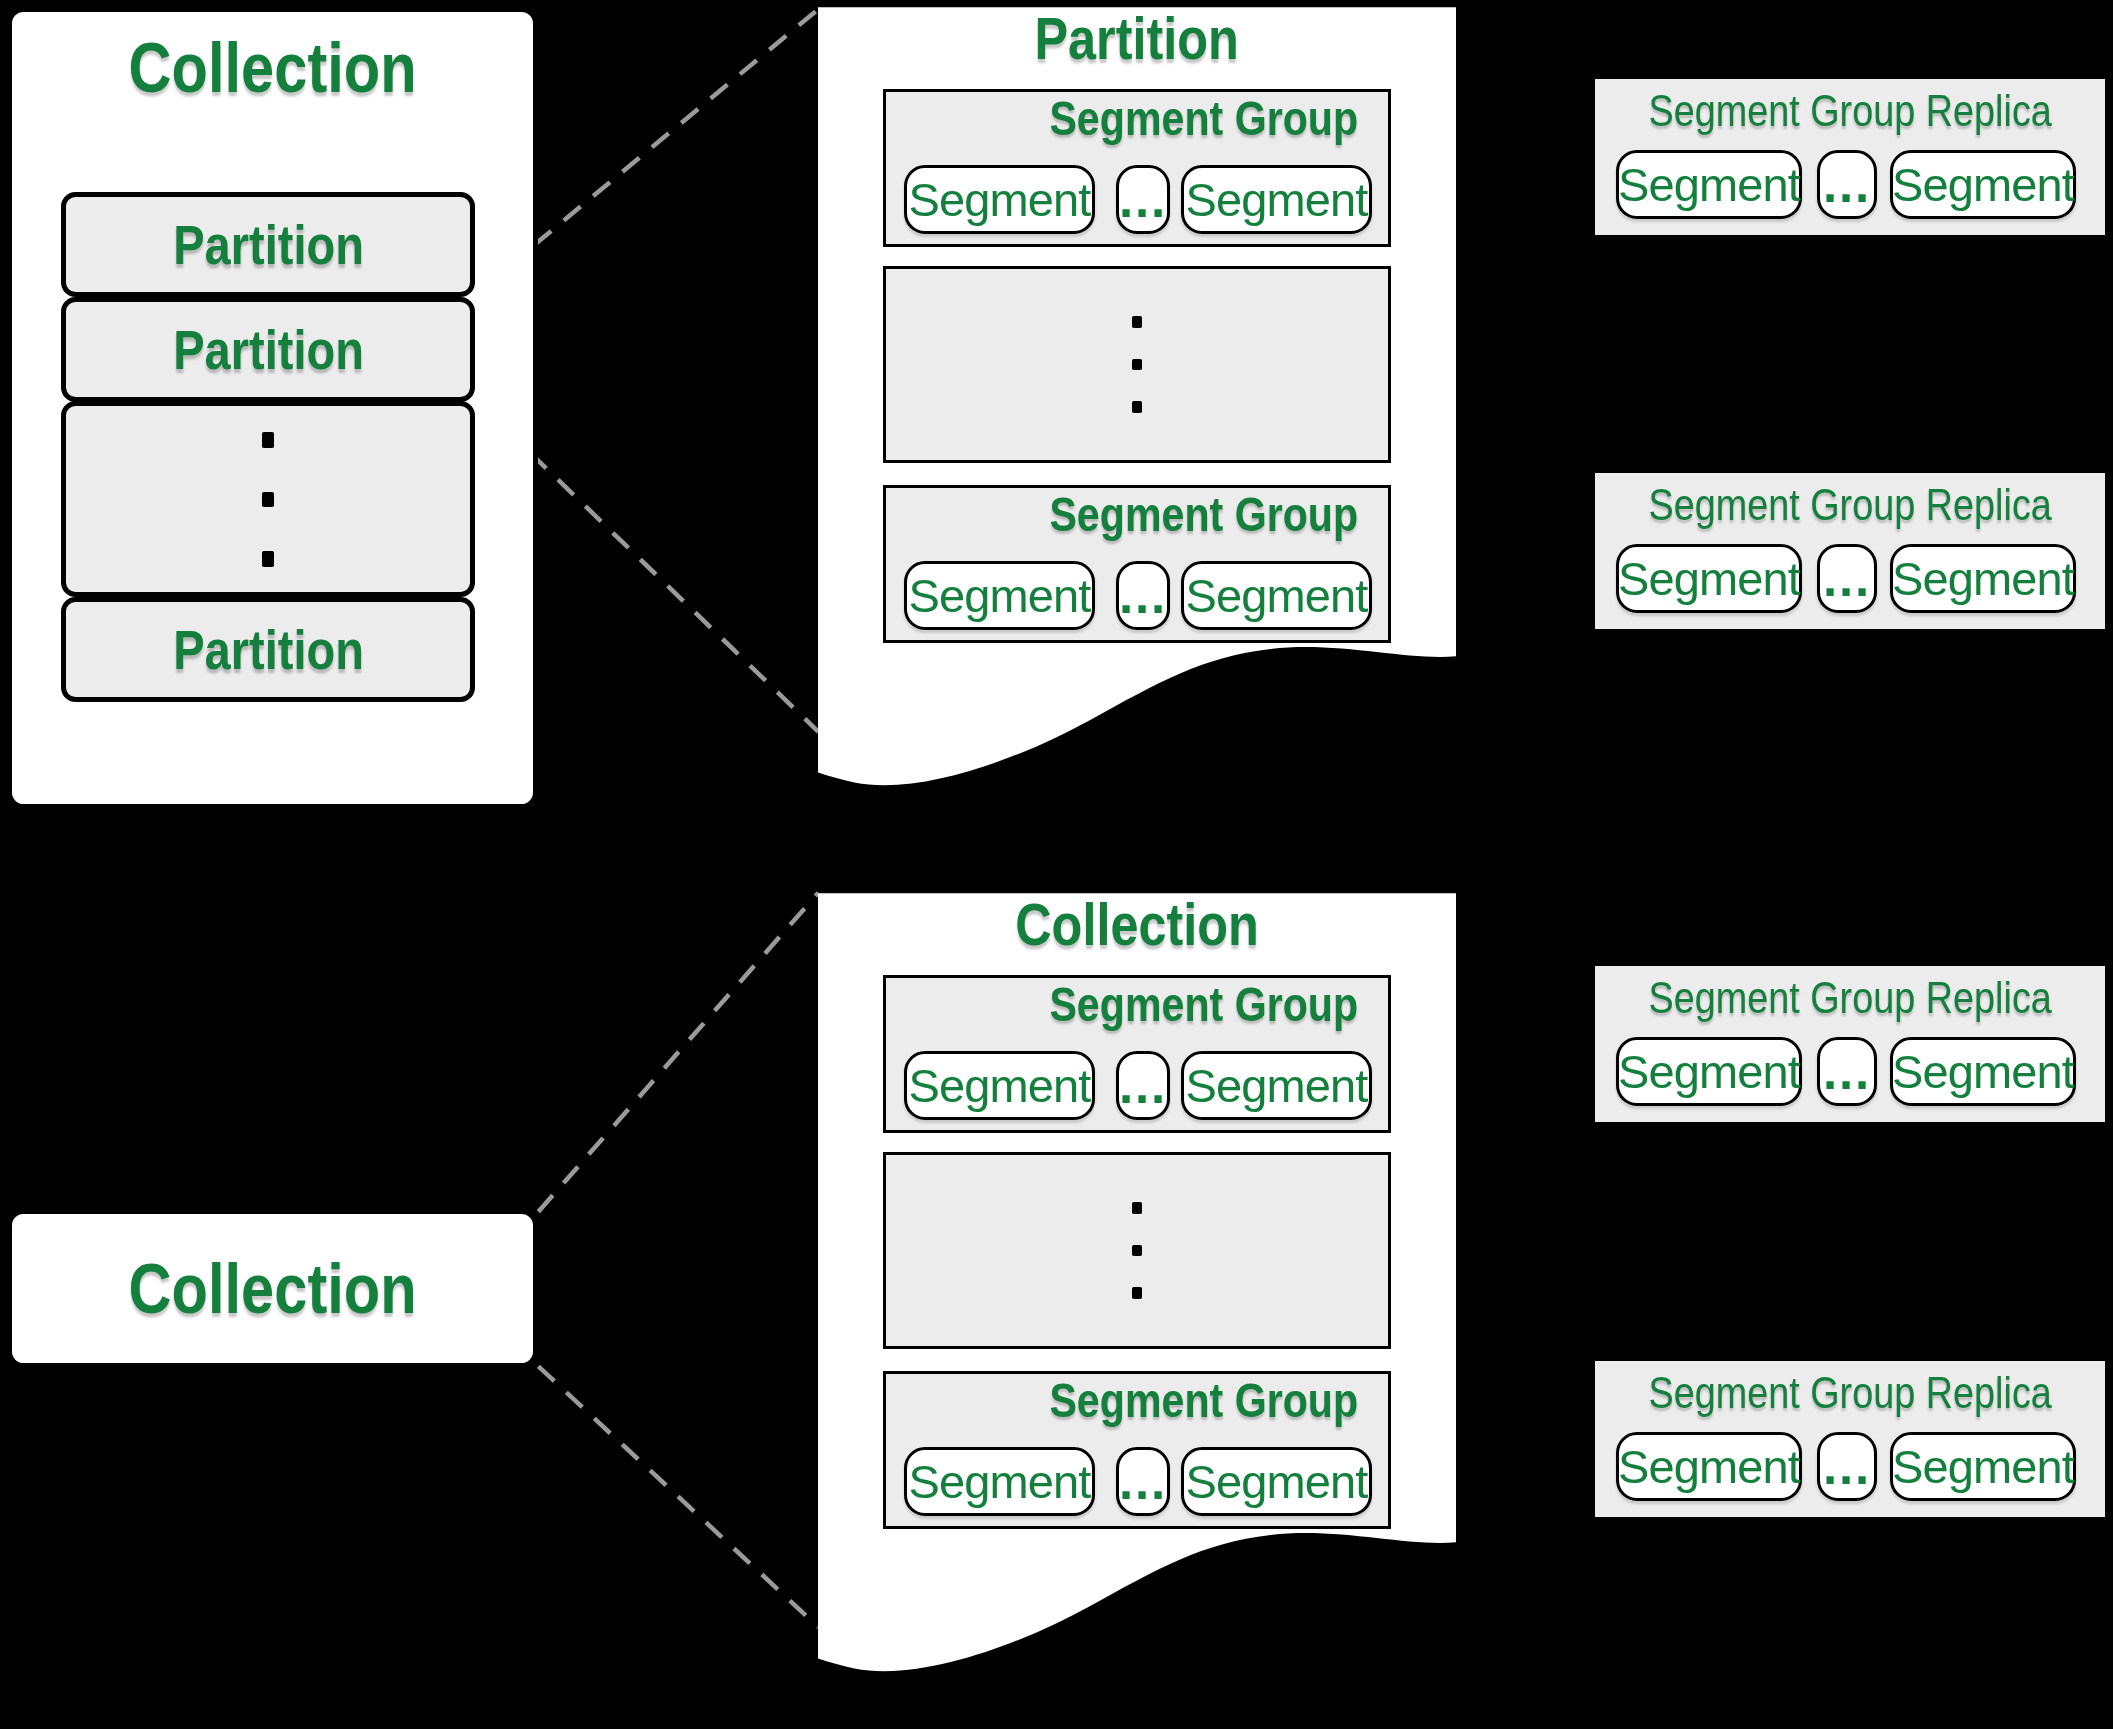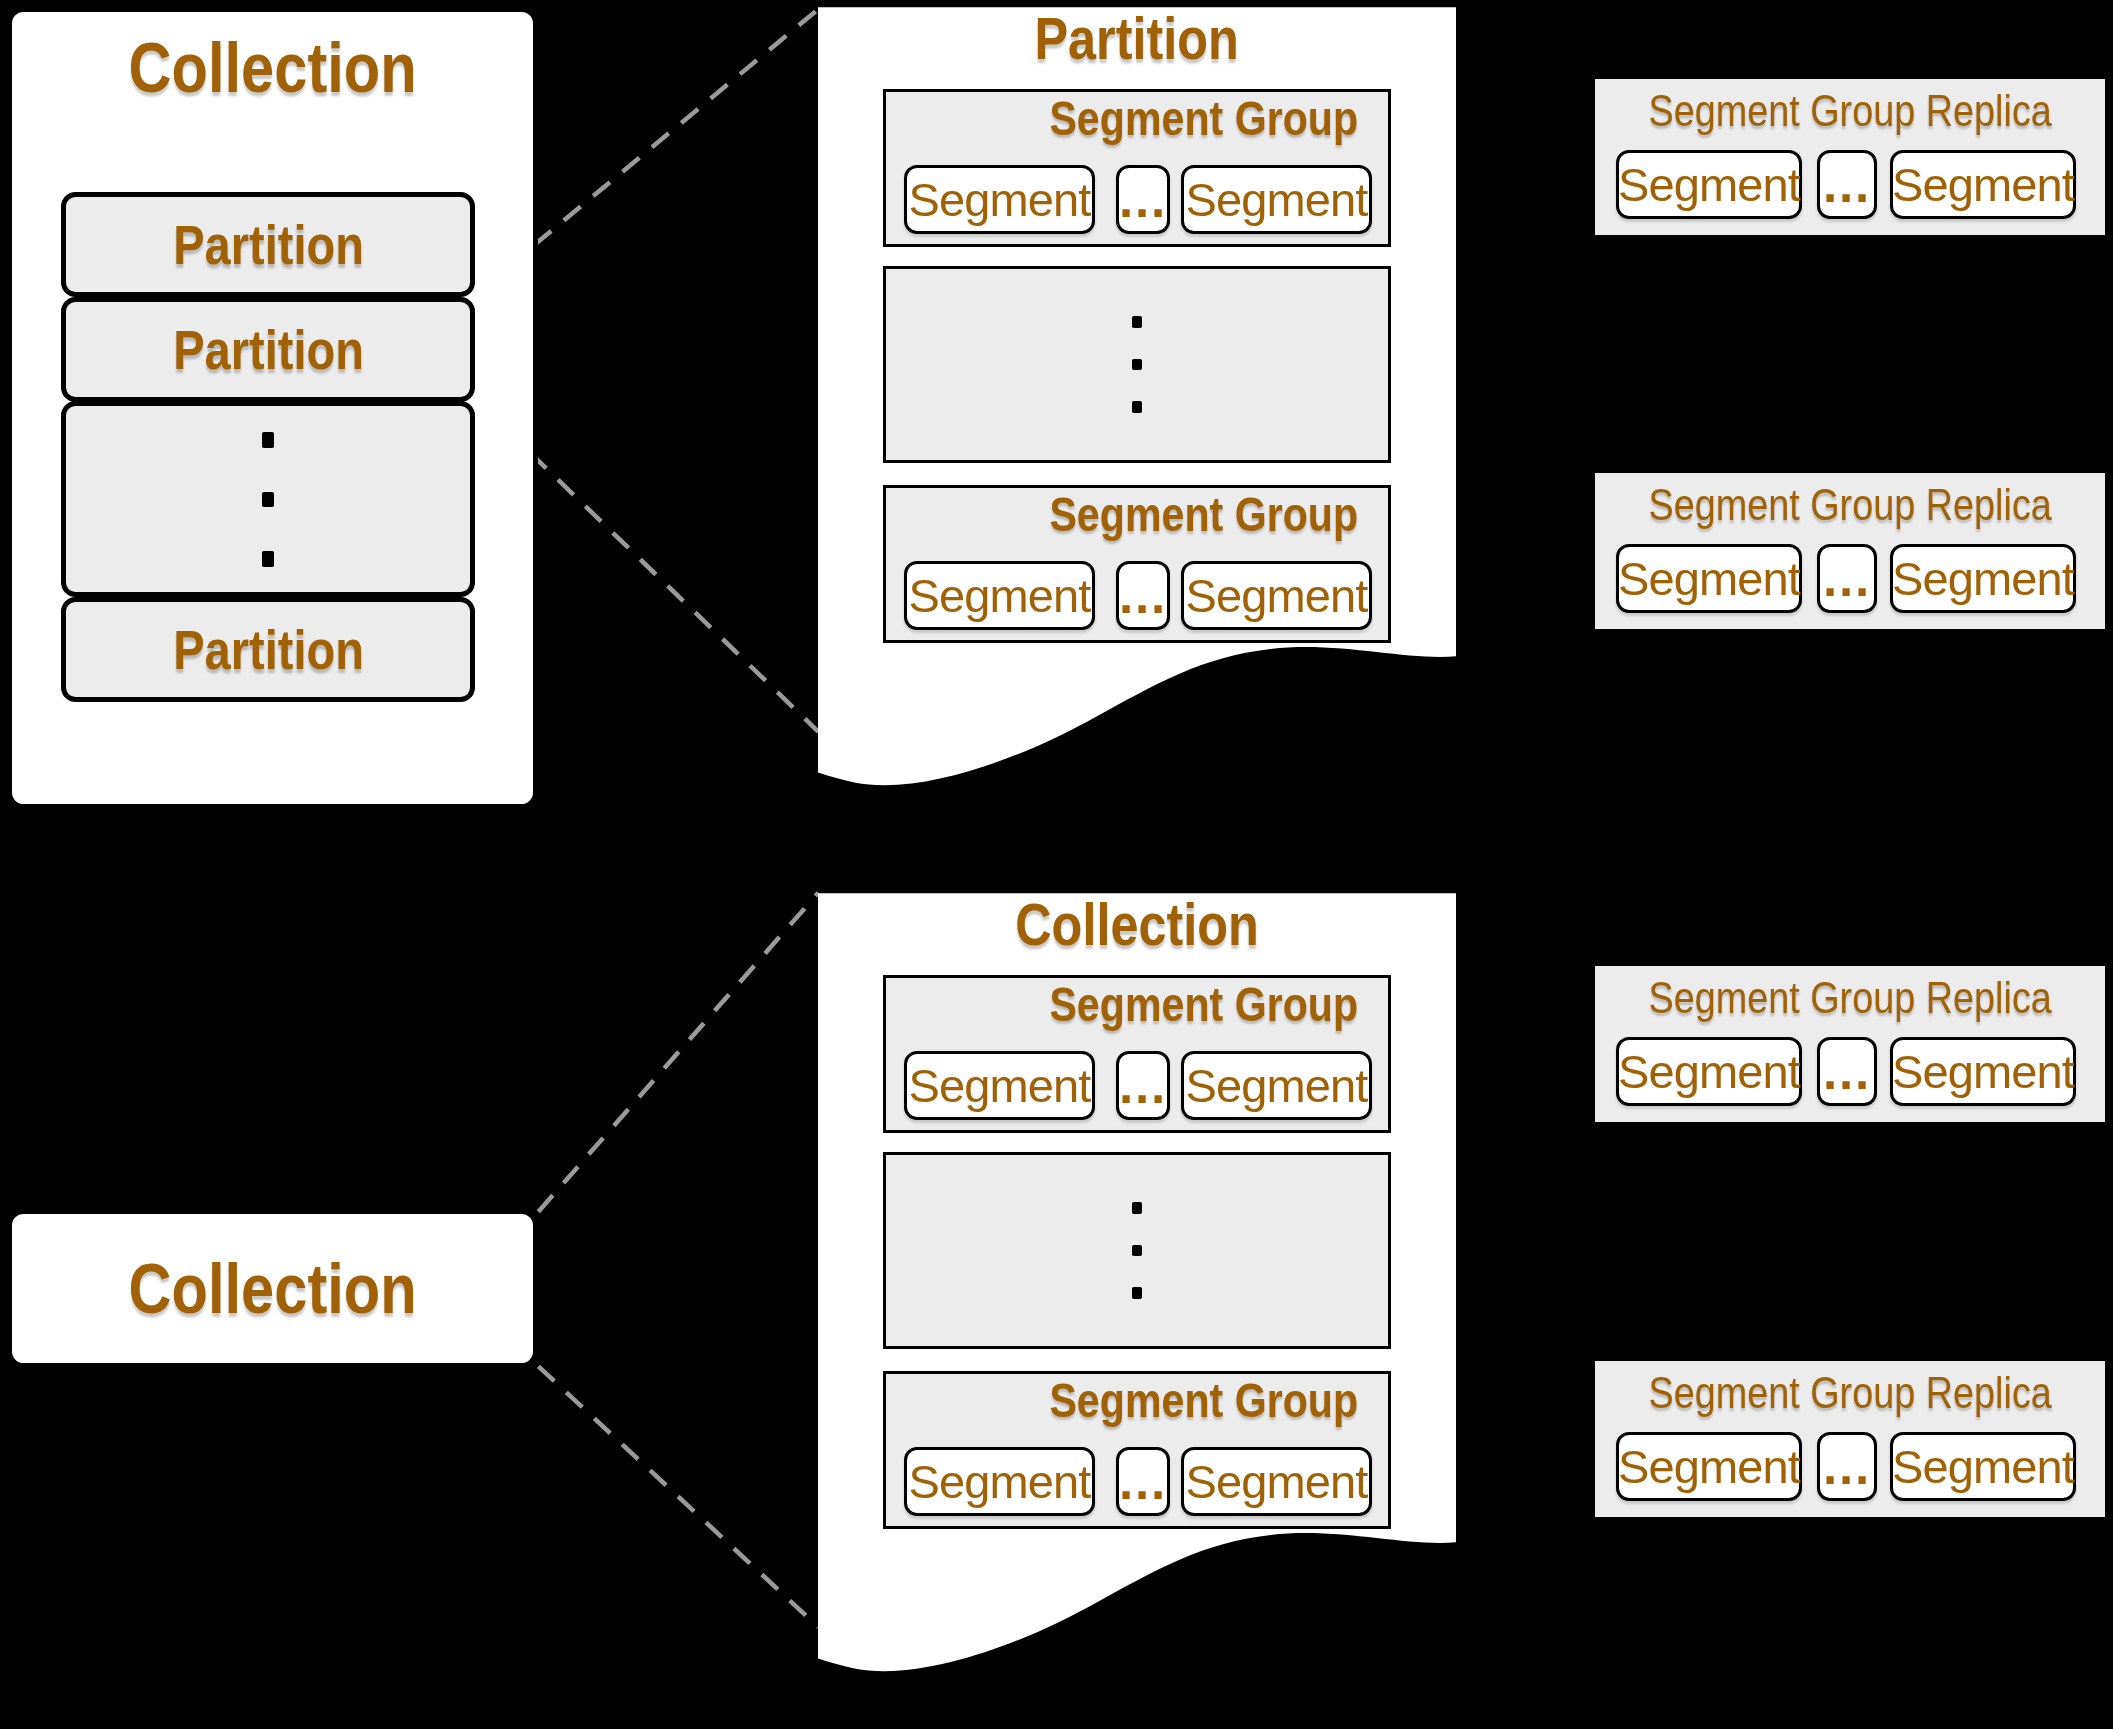--- a/index.html
+++ b/index.html
@@ -1,18 +1,18 @@
 <!DOCTYPE html>
 <html style="font-size:14.5px"><head>
 <meta charset="utf-8">
 <style>
   html,body{margin:0;padding:0;background:#000;}
   .canvas{
     position:relative;width:2114px;height:1729px;background:#000000;
-    overflow:hidden;font-family:"Liberation Sans",sans-serif;color:#a16207;
+    overflow:hidden;font-family:"Liberation Sans",sans-serif;color:#15803d;
   }
   
   .white-box{
     position:absolute;background:#ffffff;border:5.5px solid #000;border-radius:16.4px;
     box-sizing:border-box;
   }
   .box-title{
     position:absolute;top:20px;left:0;width:100%;text-align:center;
     font-size:71px;font-weight:700;line-height:1;
     text-shadow:0 3.6px 2.7px rgba(0,0,0,0.22);
@@ -36,21 +36,21 @@
   
   .sg{
     position:absolute;background:#ececec;border:3.6px solid #000;box-sizing:border-box;
   }
   .sg-title{
     position:absolute;top:2px;left:0;width:100%;text-align:right;
     font-size:49px;font-weight:700;line-height:1;text-shadow:0 2.7px 2.7px rgba(0,0,0,0.22);
   }
   
   .seg{
-    position:absolute;background:#ffffff;border:3.6px solid #000;border-radius:13px;
+    position:absolute;background:#ffffff;border:3.6px solid #000;border-radius:21px;
     box-sizing:border-box;display:flex;align-items:center;justify-content:center;
     font-size:47px;letter-spacing:-0.9px;line-height:1;
     box-shadow:0 2.7px 2.7px rgba(0,0,0,0.15);
   }
   .seg.ell{font-weight:700;font-size:51px;letter-spacing:1.8px;}
   
   .dots-col{
     position:absolute;left:0;top:0;width:100%;height:100%;
     display:flex;flex-direction:column;align-items:center;justify-content:center;
   }

